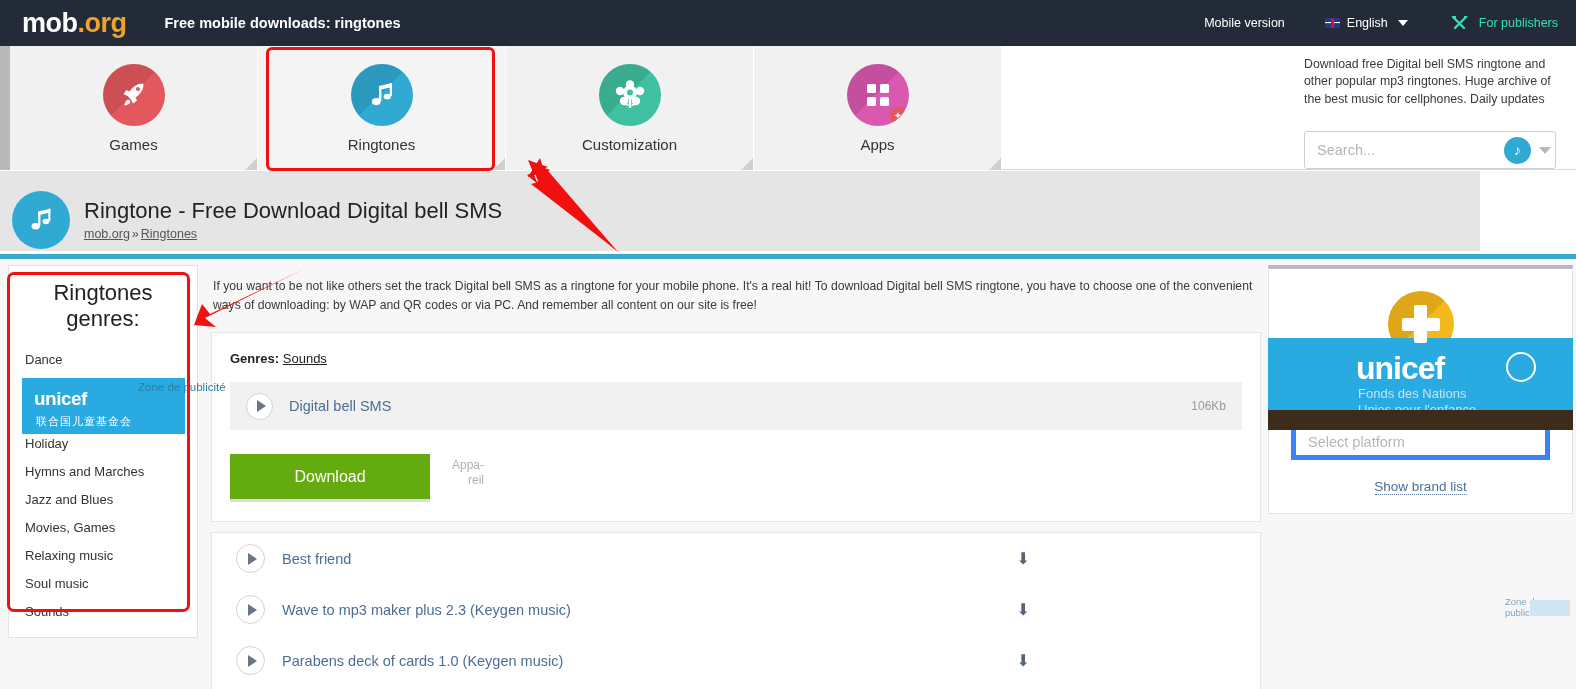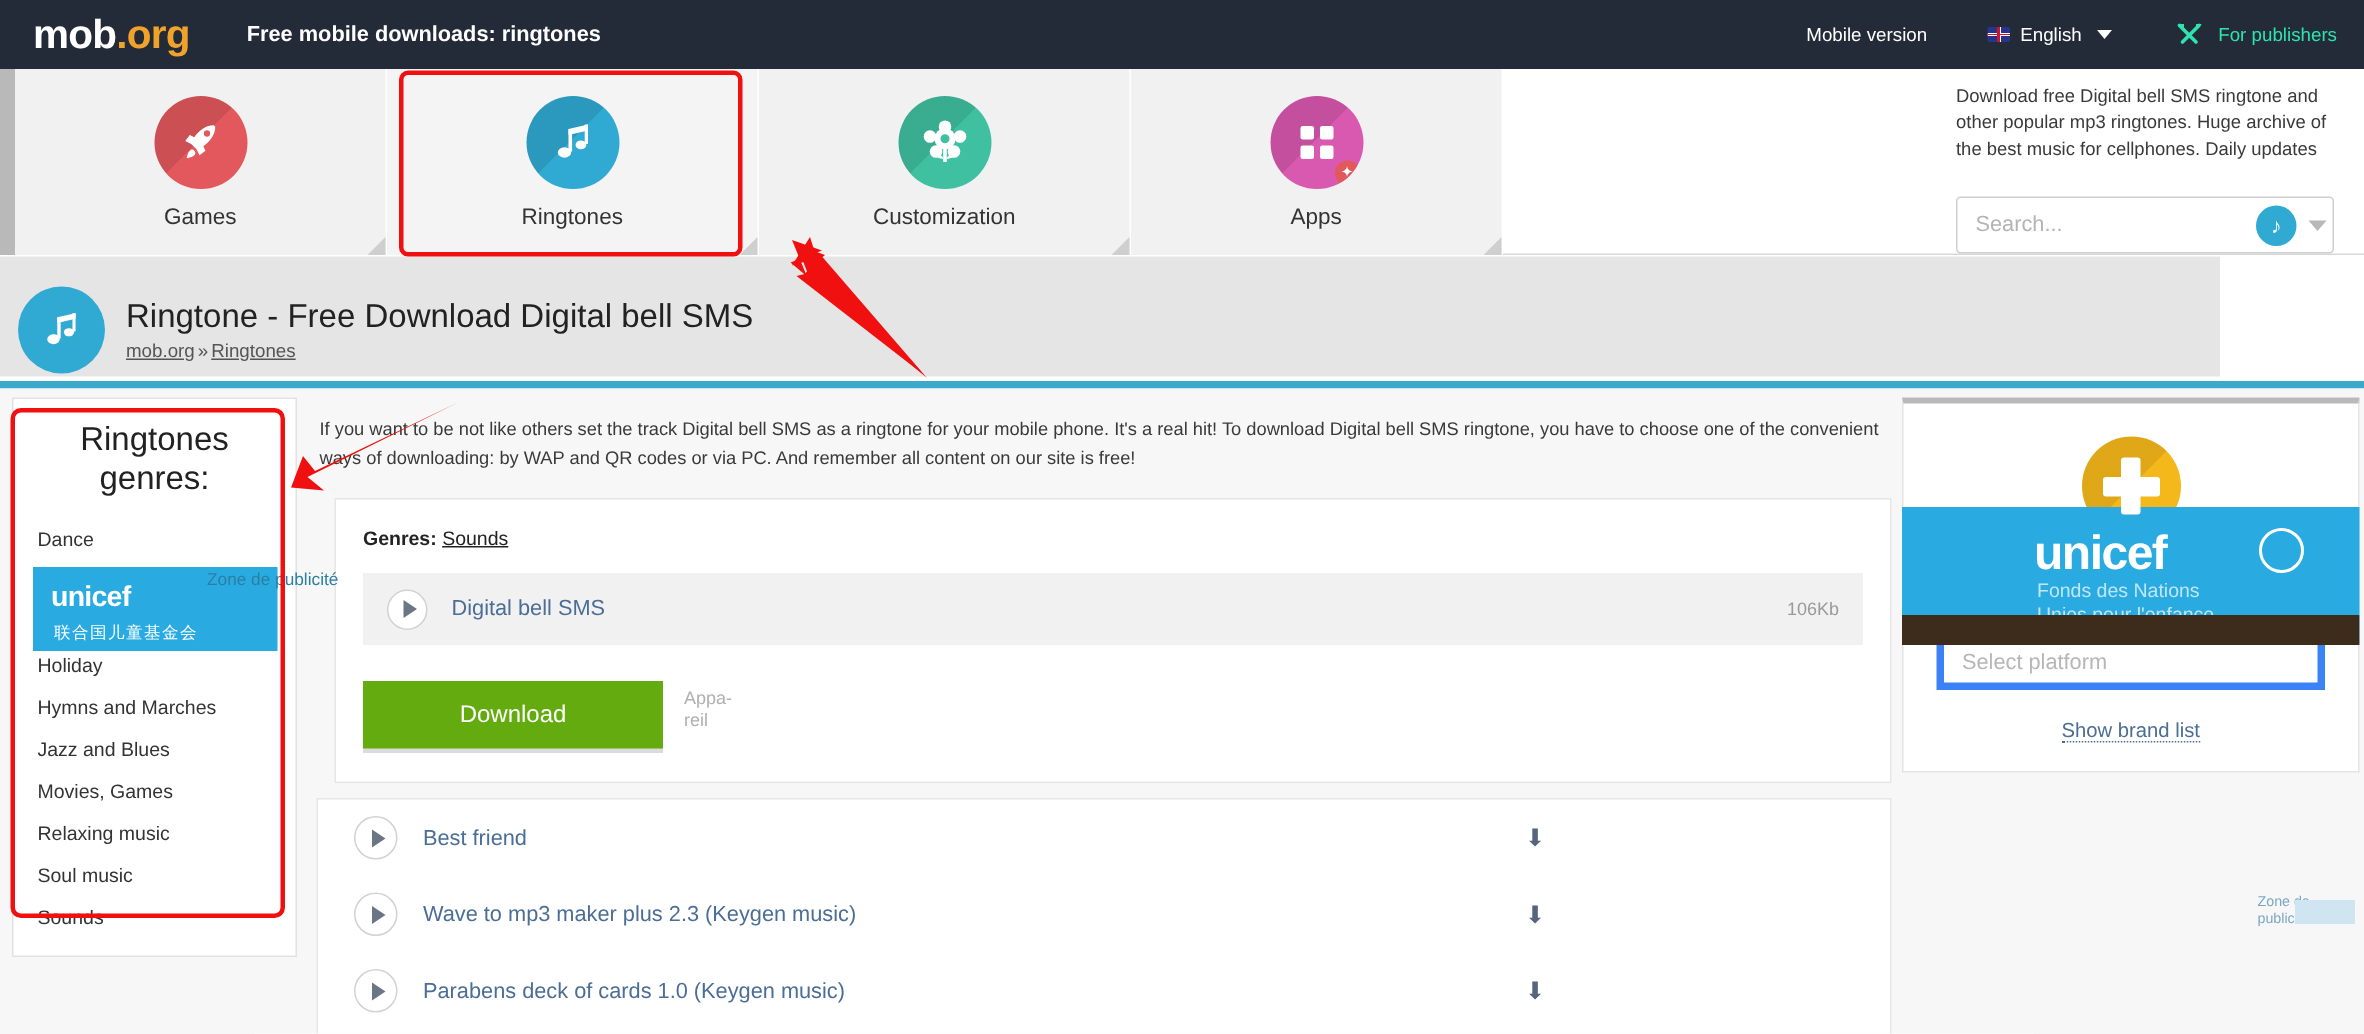--- a/index.html
+++ b/index.html
@@ -142,21 +142,21 @@
   .adlabel-left {
     position:absolute; left:138px; top:381px; font-size:11.5px; color:#2a7fa3;
     white-space:nowrap;
   }
 
   
   .maincol { position:absolute; left:205px; top:0px; width:1060px; }
   .intro {
     font-size:12.2px; color:#3a3a3a; line-height:1.52; padding:18px 6px 12px 8px;
   }
-  .panel { background:#ffffff; border:1px solid #e6e6e6; margin:6px 4px 0 18px; padding:18px 18px 22px 18px; }
+  .panel { background:#ffffff; border:1px solid #e6e6e6; margin:6px 4px 0 6px; padding:18px 18px 22px 18px; }
   .genres-line { font-size:13px; color:#222; margin-bottom:16px; }
   .genres-line b { font-weight:bold; }
   .genres-line a { color:#222; text-decoration:underline; }
   .trackrow {
     background:#f1f1f1; height:48px; display:flex; align-items:center; padding:0 16px;
     margin-bottom:24px;
   }
   .play-btn {
     width:27px; height:27px; border-radius:50%; border:1px solid #d2d2d2; background:#fff;
     display:flex; align-items:center; justify-content:center; flex:none; cursor:pointer;
@@ -166,21 +166,21 @@
     border-left:9px solid #6a7585; margin-left:3px;
   }
   .track-name { margin-left:16px; font-size:14.5px; color:#4b6e96; cursor:pointer; }
   .track-size { margin-left:auto; font-size:12px; color:#9a9a9a; }
   .dl-row { display:flex; align-items:flex-start; gap:14px; }
   .dl-btn {
     width:200px; height:45px; background:#63ab0e; color:#fff; border:none;
     font-size:16px; font-family:"Liberation Sans", sans-serif; cursor:pointer;
     box-shadow:0 3px 0 rgba(0,0,0,0.14);
   }
-  .dl-appareil { font-size:12px; color:#b0b0b0; line-height:1.25; width:40px; padding-top:4px; }
+  .dl-appareil { font-size:12px; color:#b0b0b0; line-height:1.25; width:40px; padding-top:4px;text-align:right; }
 
   .listpanel { background:#ffffff; border:1px solid #e6e6e6; margin:10px 4px 0 6px; }
   .listrow { height:51px; display:flex; align-items:center; padding:0 20px 0 24px; cursor:pointer; }
   .listrow .play-btn { width:29px; height:29px; }
   .list-name { margin-left:17px; font-size:14.5px; color:#4b6e96; }
   .dl-arrow { margin-left:auto; color:#55657c; font-size:16px; margin-right:210px; }
 
   
   .rightcol { position:absolute; left:1268px; top:6px; width:305px; }
   .phone-card { background:#ffffff; border:1px solid #e4e4e4; border-top:4px solid #b9b9b9; padding:22px 22px 18px 22px; }

